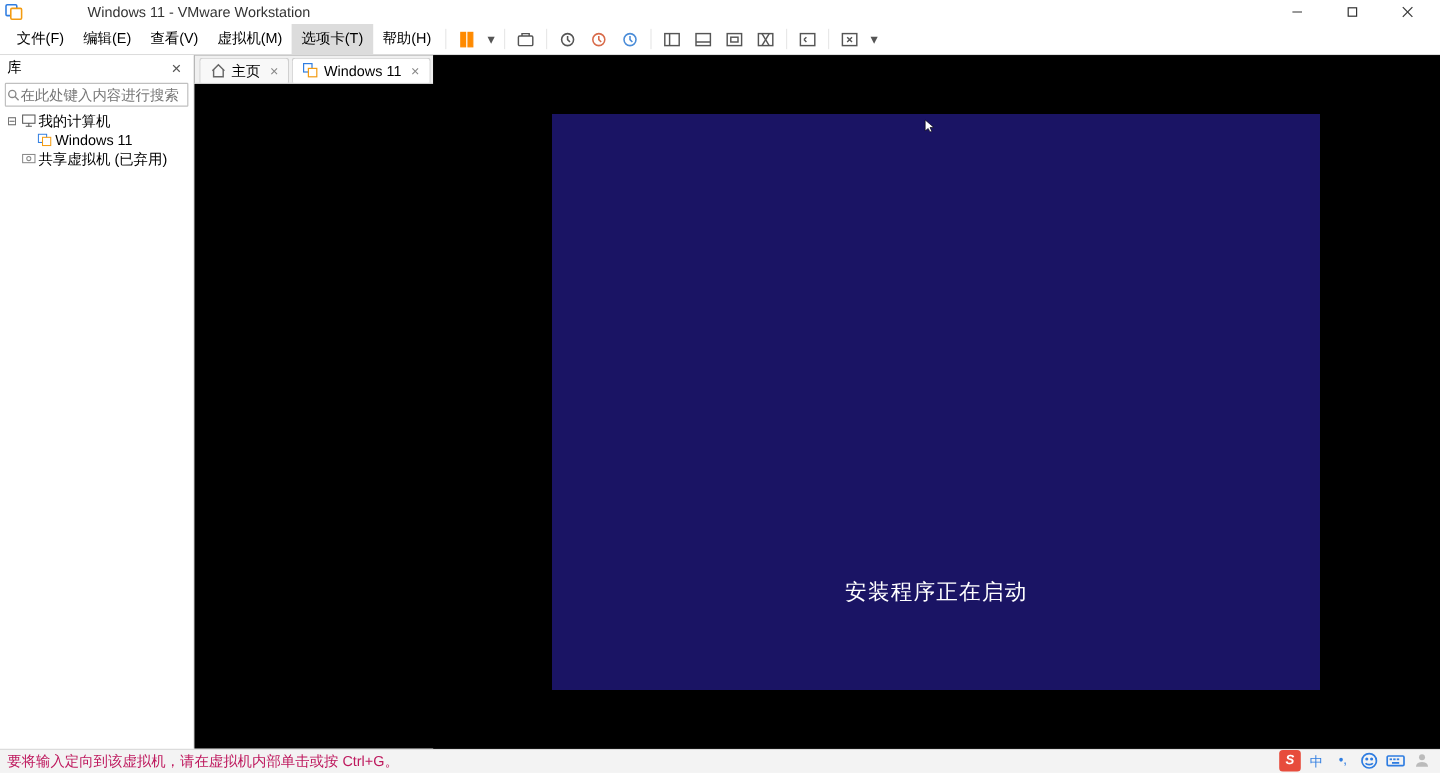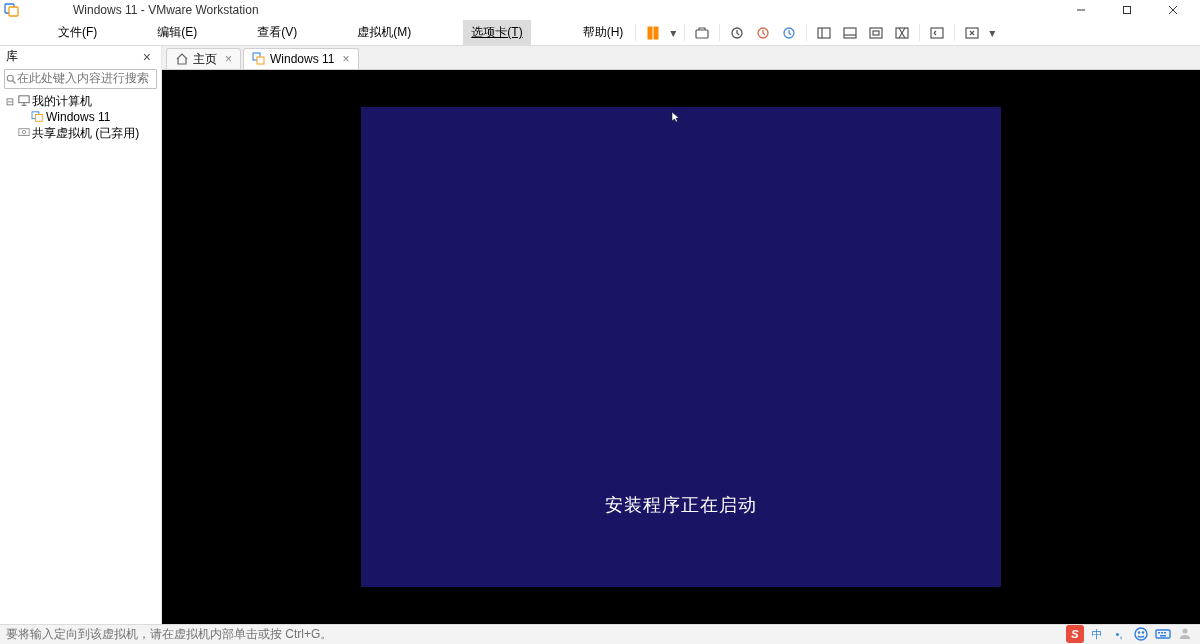--- a/index.html
+++ b/index.html
@@ -10,61 +10,61 @@
   .titlebar { display: flex; align-items: center; height: 20px; padding: 0 4px; background: #fff; gap: 47px; }
   .titlebar .app-icon { width: 16px; height: 16px; margin-right: 6px; display: inline-flex; align-items: center; justify-content: center; }
   .titlebar .title { flex: 0 0 auto; color: #333; }
   .titlebar .spacer { flex: 1; }
   .win-buttons { display: flex; gap: 0; }
   .win-btn { width: 46px; height: 20px; display: flex; align-items: center; justify-content: center; color: #333; }
   .win-btn svg { width: 10px; height: 10px; }
 
   
   .menubar { display: flex; align-items: stretch; height: 26px; border-bottom: 1px solid #dcdcdc; background: #fff; padding-left: 6px;}
-  .menu-item { padding: 0 8px; display: flex; align-items: center; cursor: default; margin-left: 44px; }
-  .menu-item.active { background: #dcdcdc; text-decoration: underline; }
+  .menu-item { padding: 0 8px; display: flex; align-items: center; cursor: default; }
+  .menu-item.active { background: #dcdcdc; }
   .menu-sep { width: 1px; background: #e8e8e8; margin: 4px 4px; }
   .tool-btn { width: 26px; height: 26px; display: flex; align-items: center; justify-content: center; color: #555; }
   .tool-btn svg { width: 16px; height: 16px; }
   .tool-btn.orange svg { stroke: #ff8a00; fill: #ff8a00; }
   .tool-btn.red svg { stroke: #d86b4a; fill: none;}
   .tool-btn.blue svg { stroke: #4a8cd8; fill: none;}
   .tool-drop { width: 14px; display: flex; align-items:center; justify-content:center; color:#555;}
 
   
   .body { flex: 1; display: flex; min-height: 0; }
   .sidebar { width: 162px; border-right: 1px solid #e5e5e5; display: flex; flex-direction: column; background: #fff; }
   .side-header { display: flex; align-items: center; justify-content: space-between; padding: 2px 6px; font-size: 12px;}
   .side-header .close { font-size: 14px; color: #555; padding: 0 4px;}
   .search-row { display: flex; align-items: center; border: 1px solid #c0c0c0; margin: 2px 4px; height: 20px; border-radius: 1px;}
   .search-row .mag { width: 18px; display:flex; align-items:center; justify-content:center; color:#888;}
-  .search-row input { border: none; outline: none; flex: 1; font-size: 12px; background: transparent; padding: 0; font-family: Liberation Mono, monospace;}
+  .search-row input { border: none; outline: none; flex: 1; font-size: 12px; background: transparent; padding: 0;}
   .search-row .drop { width: 16px; text-align:center; color:#555; font-size:10px;}
   .tree { flex: 1; overflow: auto; padding: 2px 0;}
   .tree-row { display: flex; align-items: center; height: 16px; padding-left: 4px; white-space: nowrap;}
   .tree-row .twisty { width: 12px; text-align:center; color:#666; font-size:10px;}
   .tree-row .node-icon { width: 16px; height:14px; display:flex; align-items:center; justify-content:center;}
   .tree-row .label { margin-left: 0;}
   .indent1 { padding-left: 18px;}
 
   
-  .main { flex: 1; display: flex; flex-direction: column; min-width: 0; background:#000;}
+  .main { flex: 1; display: flex; min-width: 0; background:#000;}
   .tabstrip { height: 24px; background: #f0f0f0; display: flex; align-items: stretch; border-bottom: 1px solid #d0d0d0; padding-left: 4px;}
   .tab { display: flex; align-items: center; gap: 4px; padding: 0 8px; background: #f8f8f8; border: 1px solid #d0d0d0; border-bottom: none; border-radius: 3px 3px 0 0; margin-right: 2px; margin-top: 2px; font-size:12px; position:relative;}
   .tab.active { background: #fff;}
   .tab .tab-close { color:#888; font-size:12px; margin-left:4px;}
   .tab .tab-icon { width:14px; height:14px; display:flex; align-items:center; justify-content:center;}
 
   .vm-view { flex:1; background:#000; display:flex; align-items:center; justify-content:center; position:relative;}
   .vm-screen { width: 640px; height: 480px; background:#1a1464; position:relative; display:flex; align-items:flex-end; justify-content:center;}
   .vm-cursor { position:absolute; top:4px; left:50%; transform:translateX(-100%); width:10px; height:12px;}
   .vm-text { color:#fff; font-size:18px; font-weight:400; margin-bottom:70px; letter-spacing:1px;}
 
   
-  .statusbar { height: 20px; background:#f3f3f3; border-top:1px solid #dcdcdc; display:flex; align-items:center; padding:0 6px; font-size:12px; color:#737373;}
+  .statusbar { height: 20px; background:#f3f3f3; border-top:1px solid #dcdcdc; display:flex; align-items:center; padding:0 6px; font-size:12px; color:#be185d;}
 
   
   .tray { position:absolute; bottom:0; right:6px; height:20px; display:flex; align-items:center; gap:4px; z-index:10;}
   .tray .tray-item { width:18px; height:18px; display:flex; align-items:center; justify-content:center; font-size:11px;}
   .sogou { background:#e74c3c; color:#fff; border-radius:3px; width:18px; height:18px; font-weight:bold; font-style:italic;}
   .ime { color:#2f7de1; font-weight:500;}
 </style>
 </head>
 <body>
 

